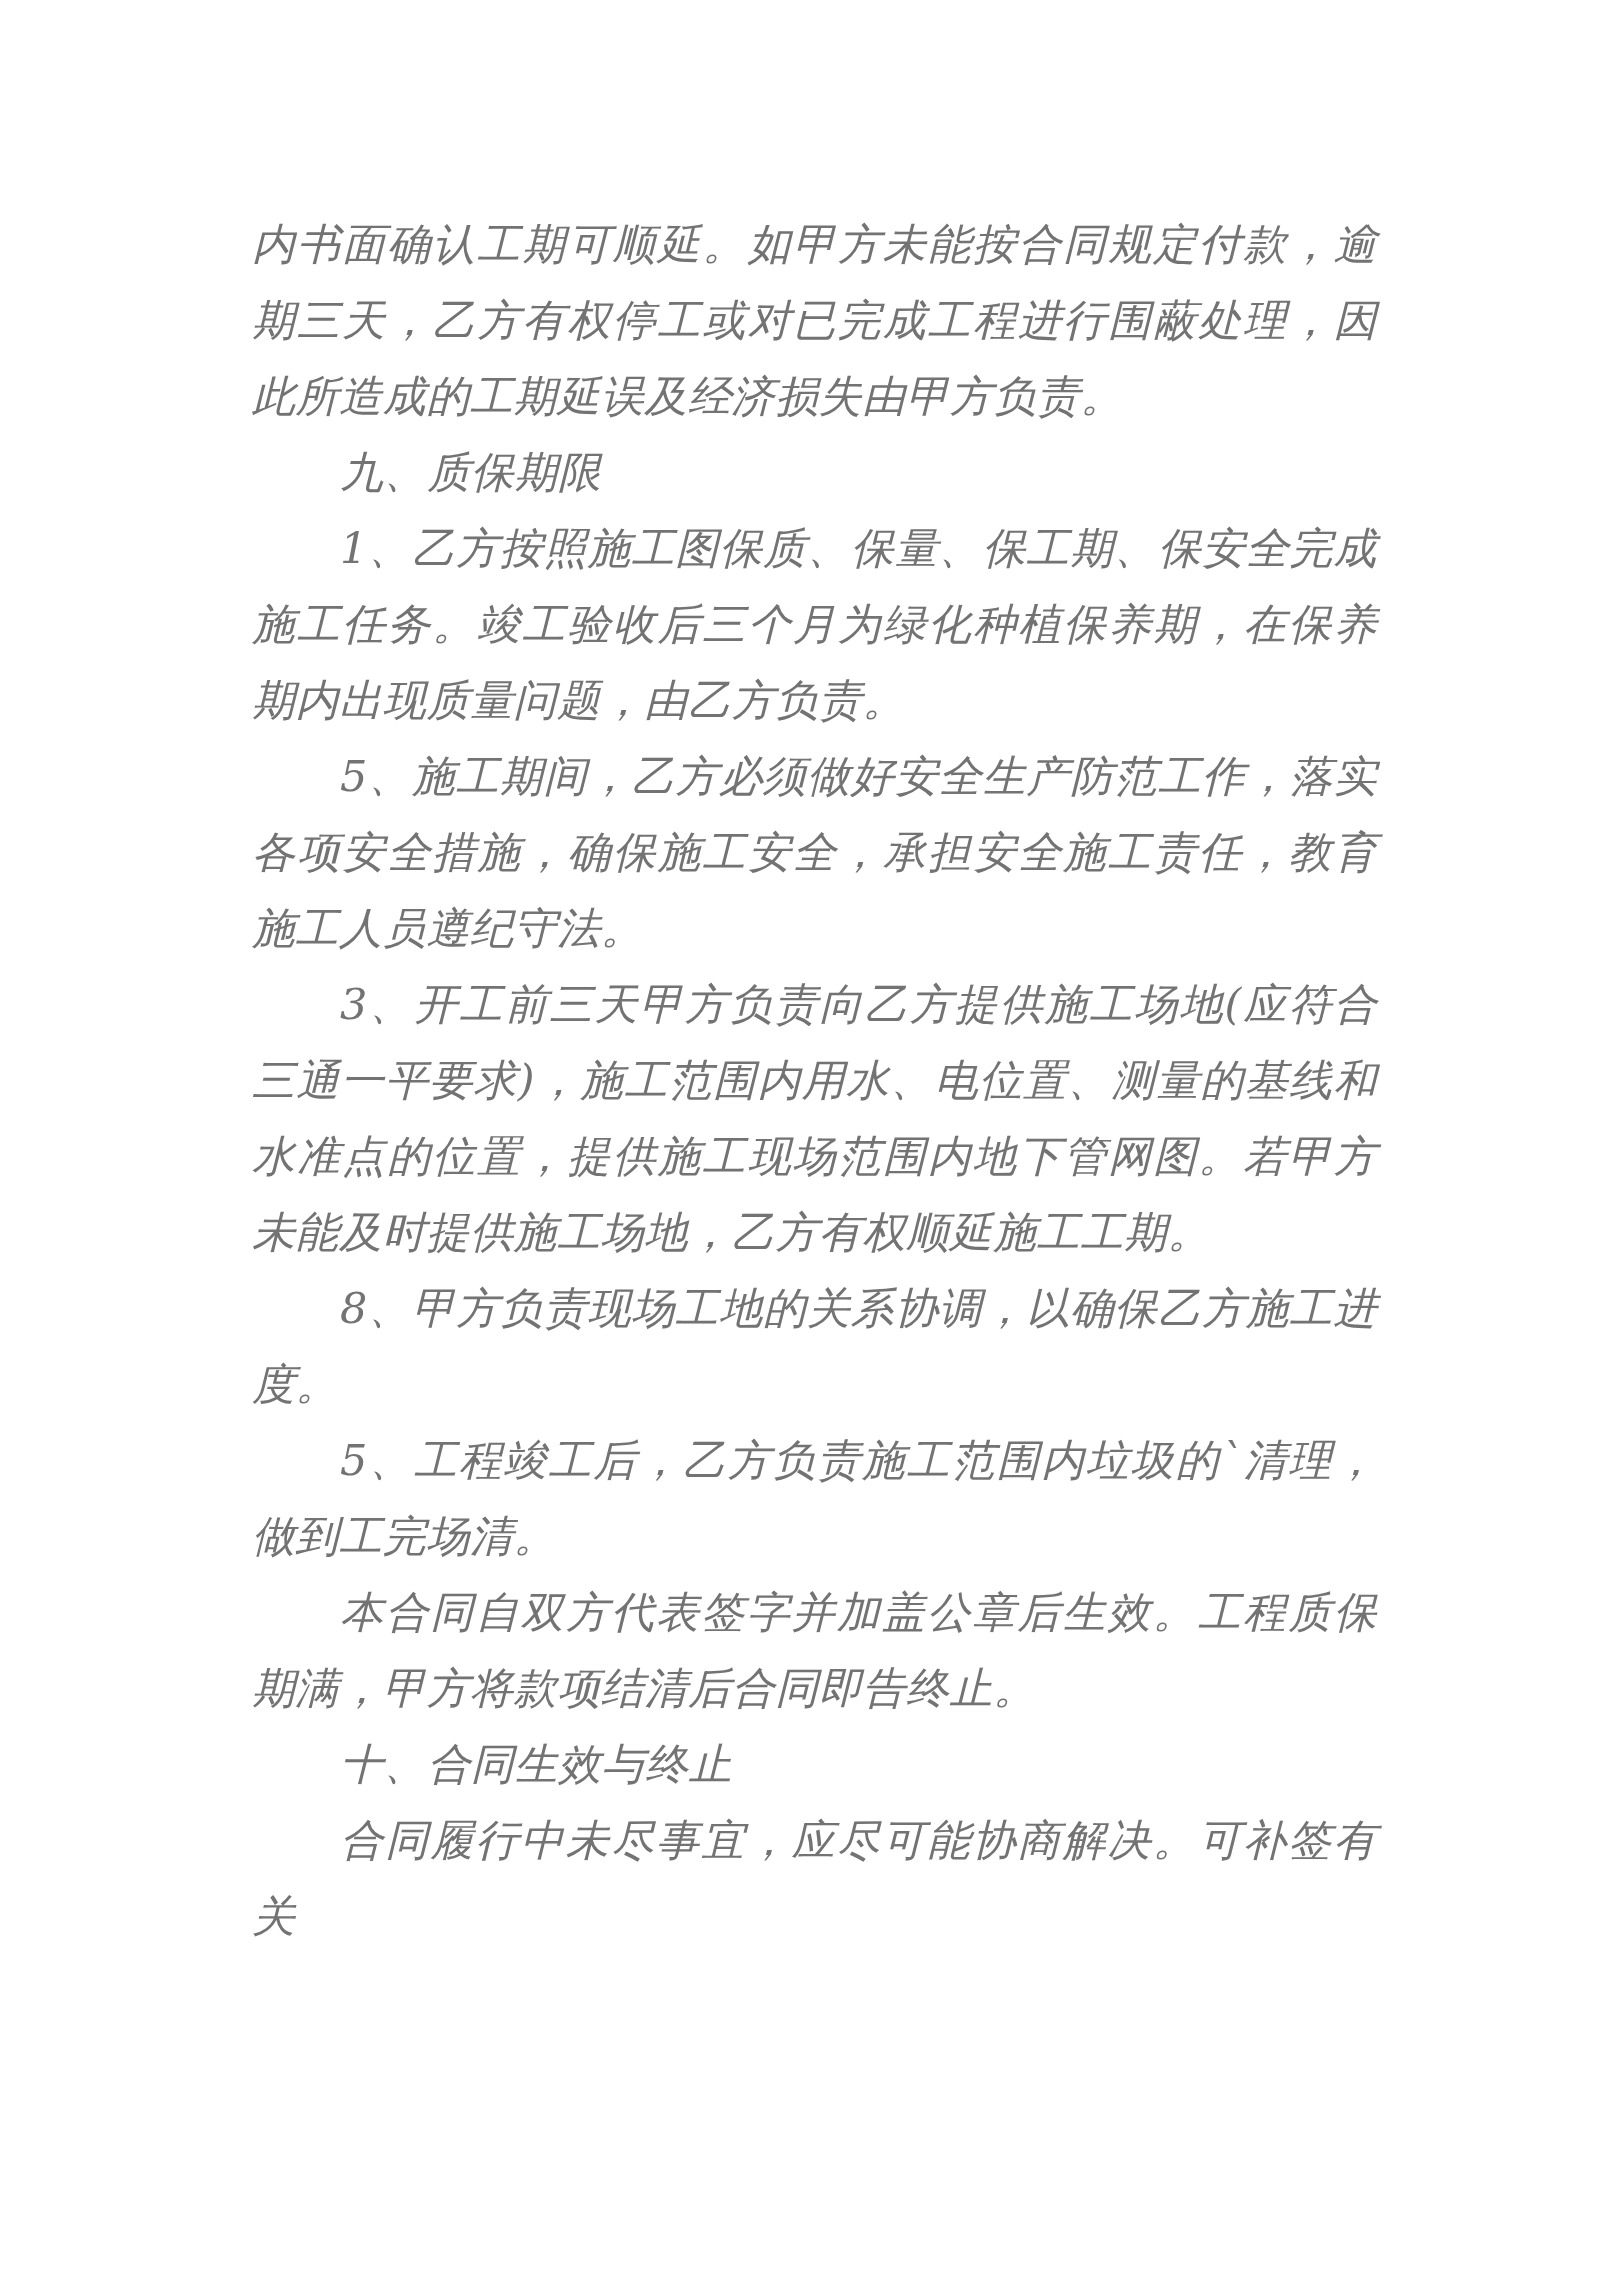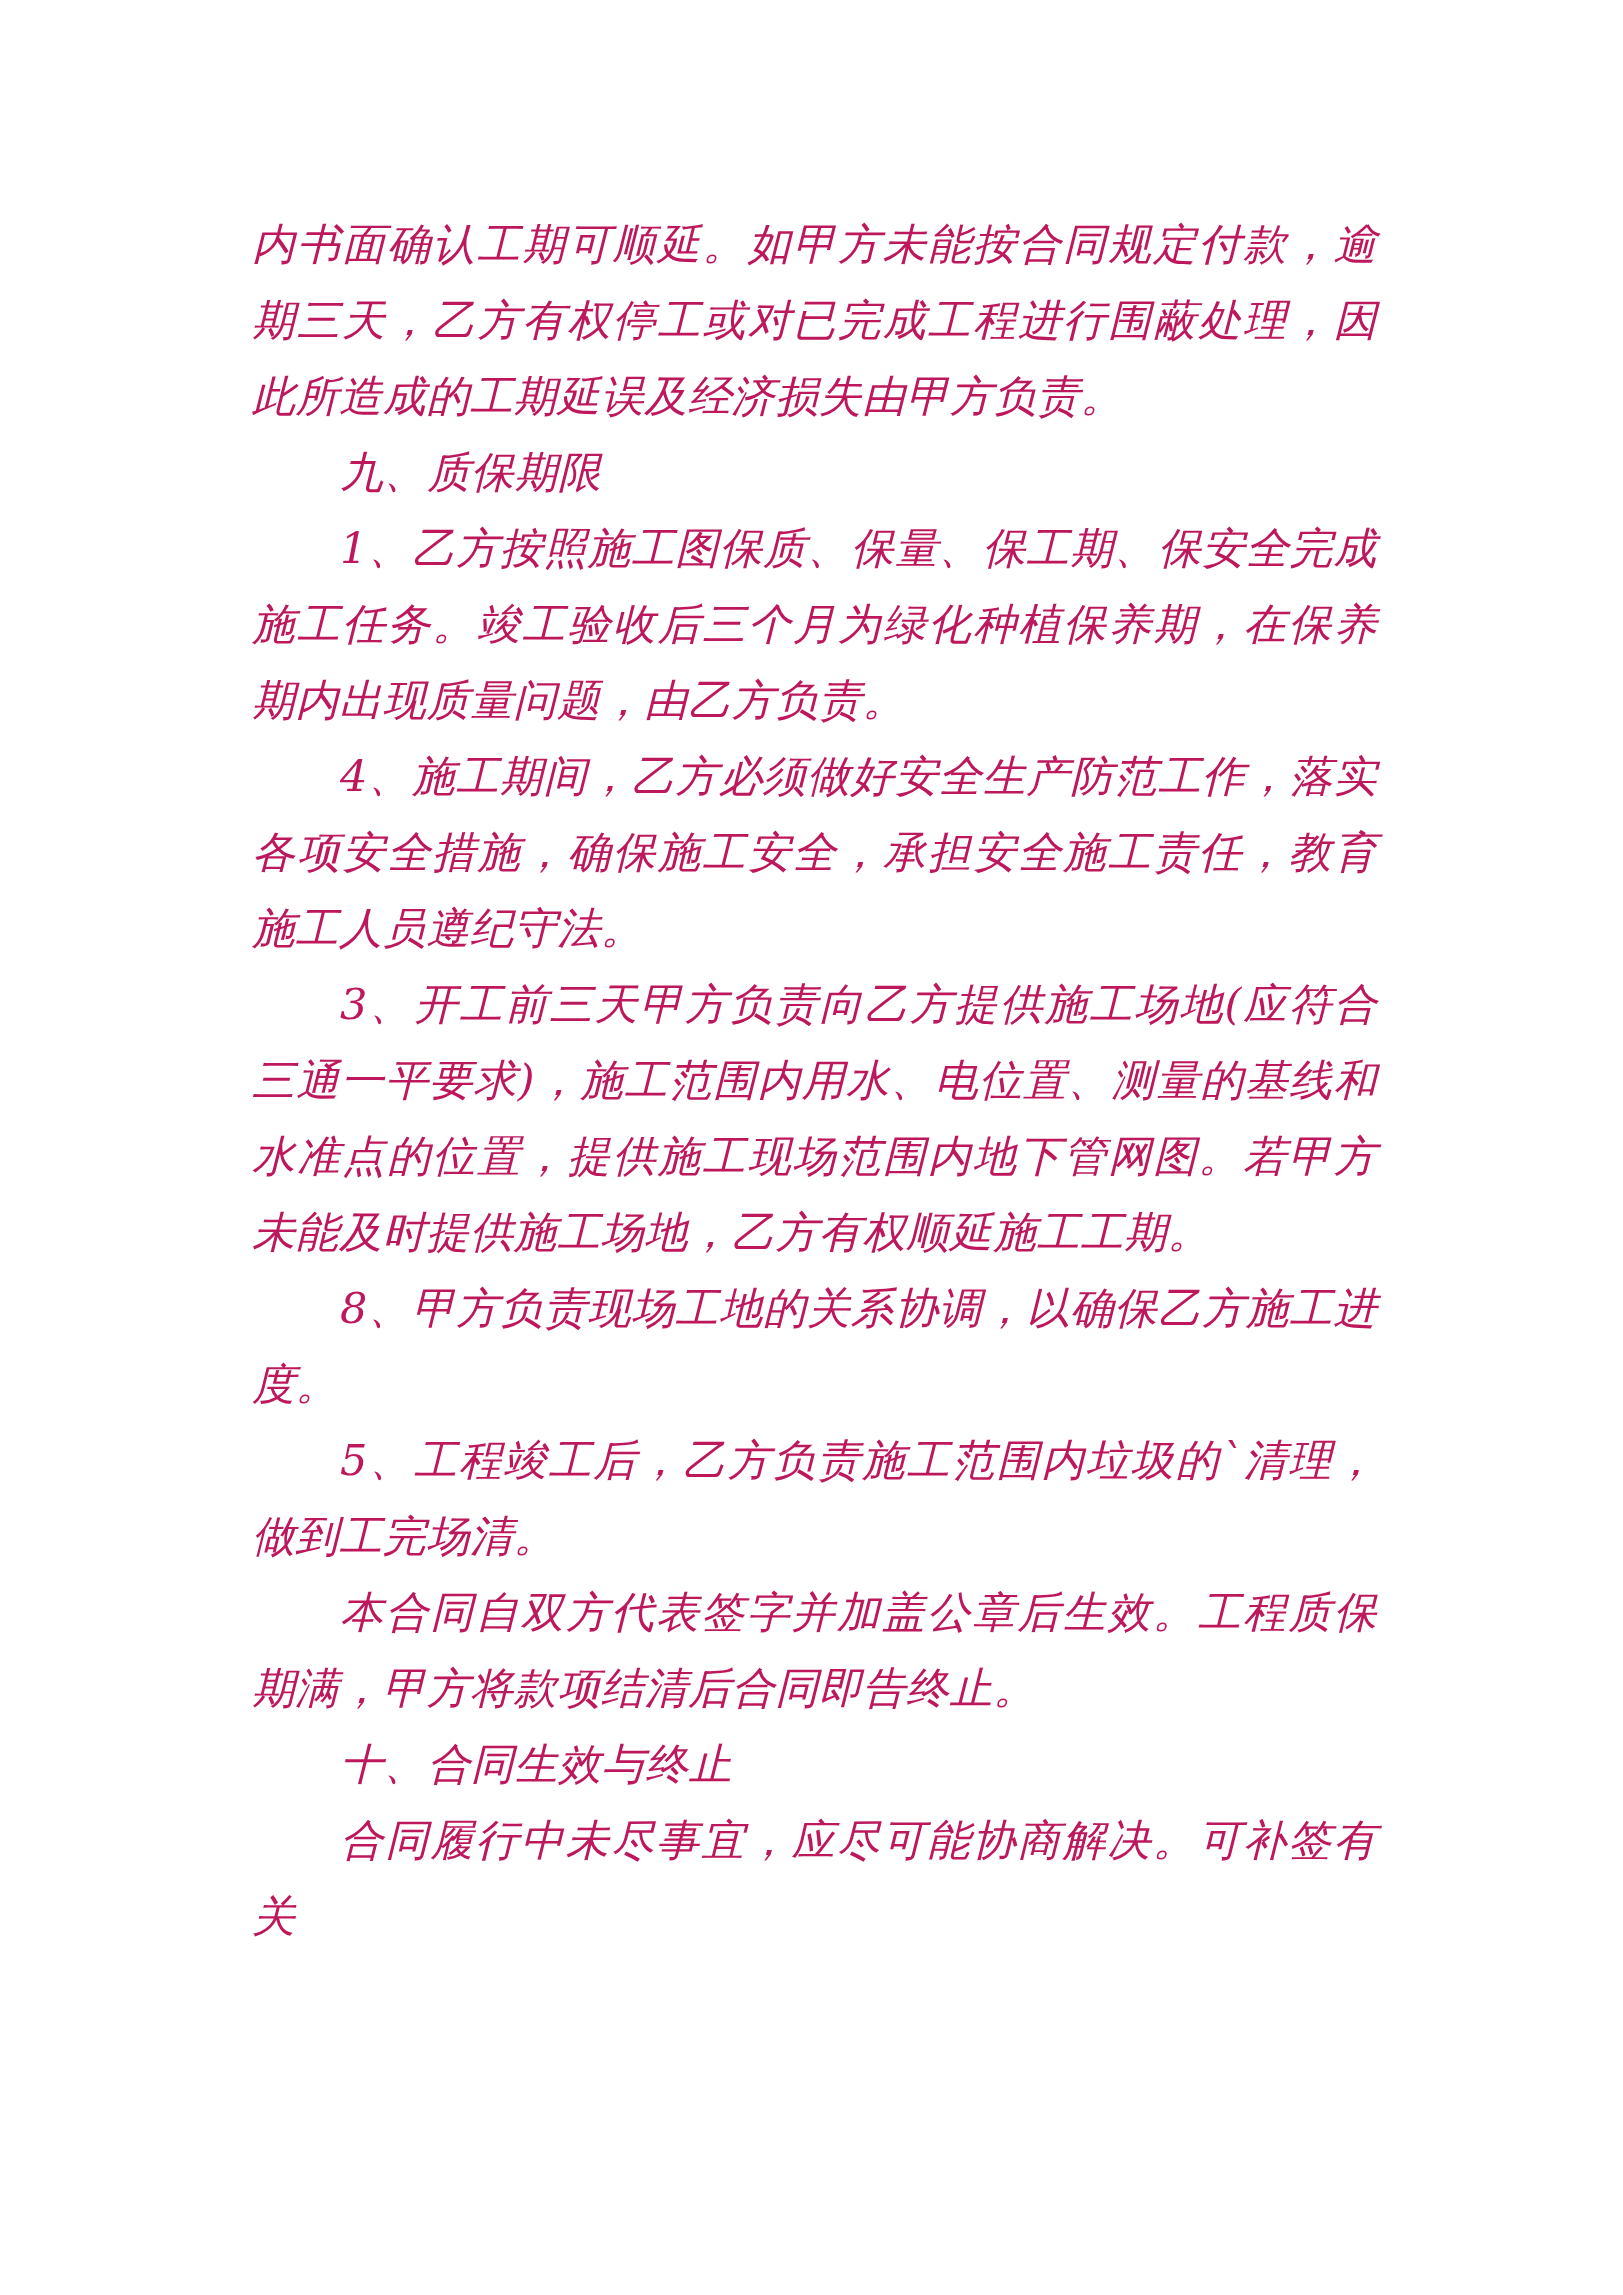--- a/index.html
+++ b/index.html
@@ -16,21 +16,21 @@
   }
   .content {
     position: absolute;
     left: 252px;
     top: 206px;
     width: 1125px;
     font-family: "DejaVu Serif", "Liberation Serif", serif;
     font-style: italic;
     font-size: 43px;
     line-height: 76px;
-    color: #be185d;
+    color: #737373;
     text-align: justify;
     text-justify: inter-character;
     letter-spacing: 0.6px;
   }
   .content p {
     margin: 0;
     padding: 0;
   }
   p.indent {
     text-indent: 88px;
@@ -40,21 +40,21 @@
   }
 </style>
 </head>
 <body>
 
 <div class="page">
   <div class="content">
     <p>内书面确认工期可顺延。如甲方未能按合同规定付款，逾期三天，乙方有权停工或对已完成工程进行围蔽处理，因此所造成的工期延误及经济损失由甲方负责。</p>
     <p class="indent">九、质保期限</p>
     <p class="indent">1、乙方按照施工图保质、保量、保工期、保安全完成施工任务。竣工验收后三个月为绿化种植保养期，在保养期内出现质量问题，由乙方负责。</p>
-    <p class="indent">4、施工期间，乙方必须做好安全生产防范工作，落实各项安全措施，确保施工安全，承担安全施工责任，教育施工人员遵纪守法。</p>
+    <p class="indent">5、施工期间，乙方必须做好安全生产防范工作，落实各项安全措施，确保施工安全，承担安全施工责任，教育施工人员遵纪守法。</p>
     <p class="indent">3、开工前三天甲方负责向乙方提供施工场地(应符合三通一平要求)，施工范围内用水、电位置、测量的基线和水准点的位置，提供施工现场范围内地下管网图。若甲方未能及时提供施工场地，乙方有权顺延施工工期。</p>
     <p class="indent">8、甲方负责现场工地的关系协调，以确保乙方施工进度。</p>
     <p class="indent">5、工程竣工后，乙方负责施工范围内垃圾的`清理，做到工完场清。</p>
     <p class="indent">本合同自双方代表签字并加盖公章后生效。工程质保期满，甲方将款项结清后合同即告终止。</p>
     <p class="indent">十、合同生效与终止</p>
     <p class="indent justify-last">合同履行中未尽事宜，应尽可能协商解决。可补签有关</p>
   </div>
 </div>
 
 

